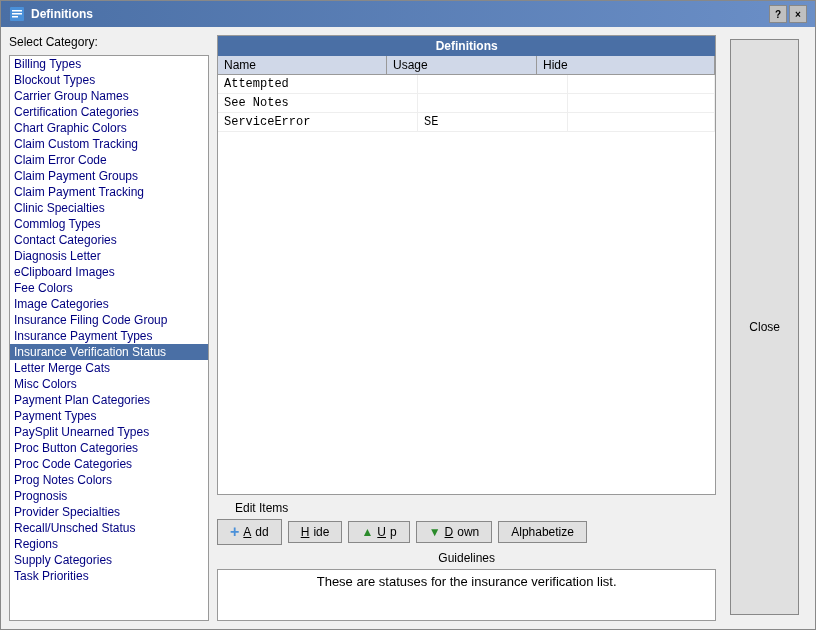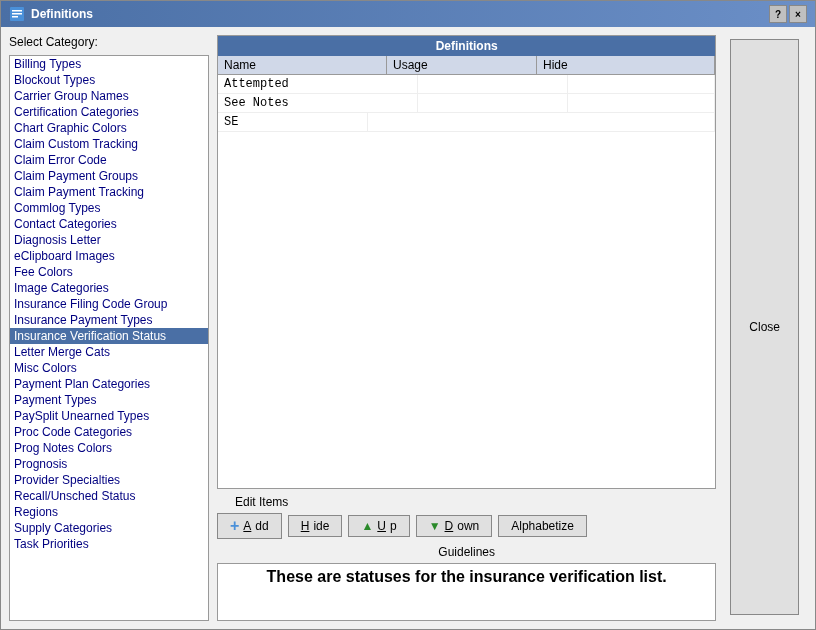--- a/index.html
+++ b/index.html
@@ -197,26 +197,25 @@
       flex-shrink: 0;
       text-align: center;
     }
     .guidelines-label {
       font-size: 12px;
       margin-bottom: 4px;
     }
     .guidelines-box {
       border: 1px solid #999;
       background: white;
-      height: 58px;
+      height: 52px;
       padding: 4px 6px;
-      font-size: 16px;
+      font-size: 13px;
       overflow-y: auto;
       position: relative;
-      font-weight: bold;
     }
     .bottom-bar {
       display: flex;
       justify-content: flex-end;
       padding: 4px 8px 6px;
       flex-shrink: 0;
     }
     .btn-close {
       padding: 4px 18px;
       background: #e0e0e0;
@@ -265,34 +264,36 @@
 
         <div class="category-item">Billing Types</div>
             <div class="category-item">Blockout Types</div>
             <div class="category-item">Carrier Group Names</div>
             <div class="category-item">Certification Categories</div>
             <div class="category-item">Chart Graphic Colors</div>
             <div class="category-item">Claim Custom Tracking</div>
             <div class="category-item">Claim Error Code</div>
             <div class="category-item">Claim Payment Groups</div>
             <div class="category-item">Claim Payment Tracking</div>
+            <div class="category-item">Clinic Specialties</div>
             <div class="category-item">Commlog Types</div>
             <div class="category-item">Contact Categories</div>
             <div class="category-item">Diagnosis Letter</div>
             <div class="category-item">eClipboard Images</div>
             <div class="category-item">Fee Colors</div>
             <div class="category-item">Image Categories</div>
             <div class="category-item">Insurance Filing Code Group</div>
             <div class="category-item">Insurance Payment Types</div>
             <div class="category-item selected">Insurance Verification Status</div>
             <div class="category-item">Letter Merge Cats</div>
             <div class="category-item">Misc Colors</div>
             <div class="category-item">Payment Plan Categories</div>
             <div class="category-item">Payment Types</div>
             <div class="category-item">PaySplit Unearned Types</div>
+            <div class="category-item">Proc Button Categories</div>
             <div class="category-item">Proc Code Categories</div>
             <div class="category-item">Prog Notes Colors</div>
             <div class="category-item">Prognosis</div>
             <div class="category-item">Provider Specialties</div>
             <div class="category-item">Recall/Unsched Status</div>
             <div class="category-item">Regions</div>
             <div class="category-item">Supply Categories</div>
             <div class="category-item">Task Priorities</div>
           </div>
       </div>
@@ -312,20 +313,21 @@
                 <div class="table-cell cell-name">Attempted</div>
                 <div class="table-cell cell-usage"></div>
                 <div class="table-cell cell-hide"></div>
               </div>
               <div class="table-row">
                 <div class="table-cell cell-name">See Notes</div>
                 <div class="table-cell cell-usage"></div>
                 <div class="table-cell cell-hide"></div>
               </div>
               <div class="table-row">
+                <div class="table-cell cell-name">ServiceError</div>
                 <div class="table-cell cell-usage">SE</div>
                 <div class="table-cell cell-hide"></div>
               </div>
             </div>
         </div>
 
         <div class="edit-items-section">
           <div class="edit-items-label">Edit Items</div>
           <div class="edit-buttons">
             <button class="btn btn-add">

